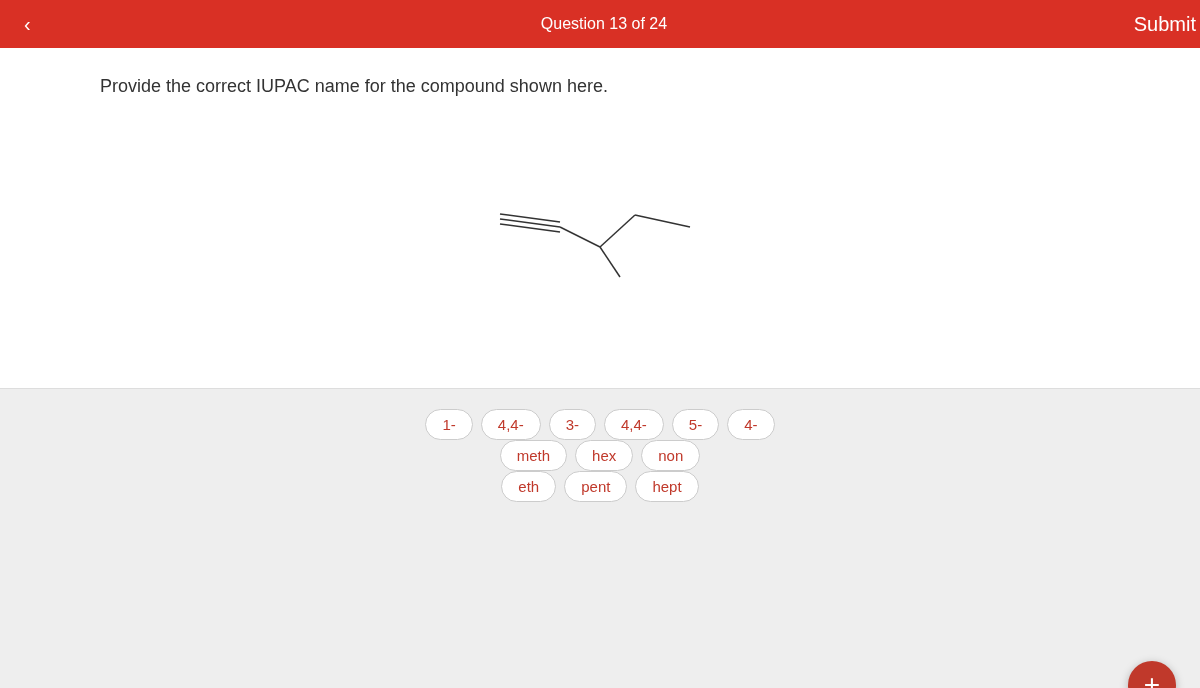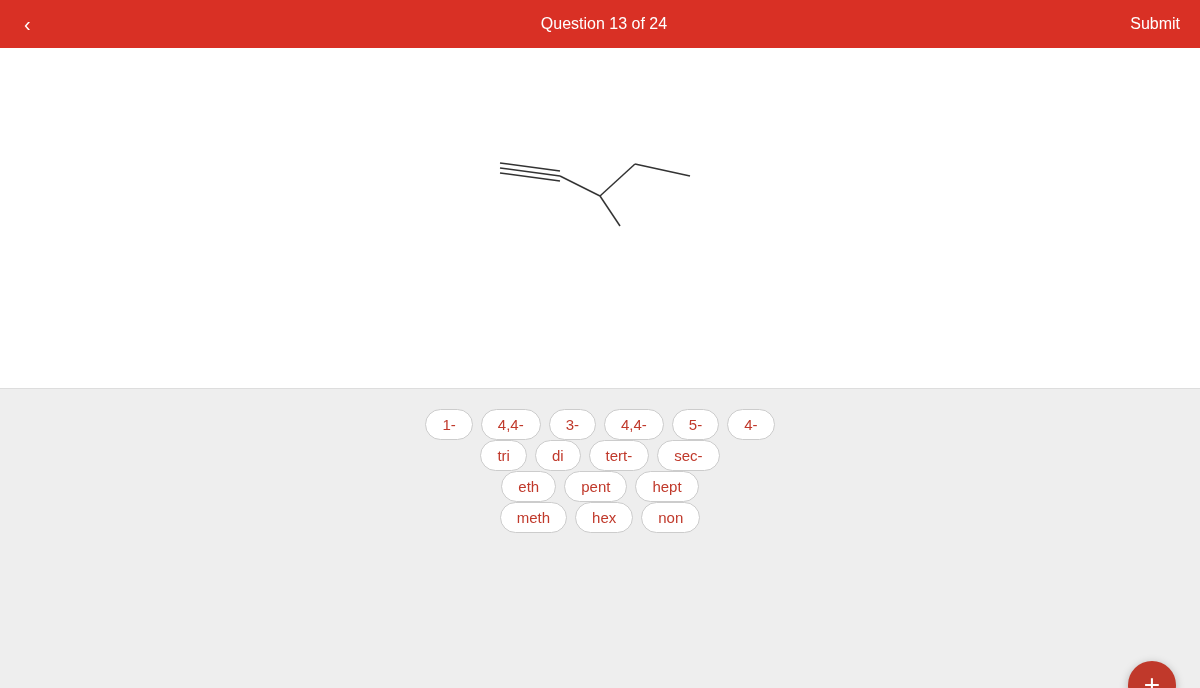--- a/index.html
+++ b/index.html
@@ -25,25 +25,25 @@
       border: none;
       padding: 4px 8px;
     }
     .header-title {
       font-size: 16px;
       font-weight: 400;
       margin-left: 8px;
     }
     .header-submit {
       position: absolute;
-      right: 20px;
+      right: 4px;
       background: none;
       border: none;
       color: white;
-      font-size: 16px;
+      font-size: 20px;
       cursor: pointer;
     }
 
     
     .question-area {
       background: white;
       padding: 28px 100px 40px;
       min-height: 340px;
     }
     .question-text {
@@ -117,20 +117,21 @@
 </head>
 <body>
 
 <div class="header">
   <button class="header-back">‹</button>
   <span class="header-title">Question 13 of 24</span>
   <button class="header-submit">Submit</button>
 </div>
 
 <div class="question-area">
+  <div class="question-text">Provide the correct IUPAC name for the compound shown here.</div>
   <div class="molecule-container">
 
     <svg width="240" height="160" viewBox="0 0 240 160">
 
       <line x1="20" y1="72" x2="80" y2="80" stroke="#333" stroke-width="1.5"></line>
       <line x1="20" y1="67" x2="80" y2="75" stroke="#333" stroke-width="1.5"></line>
       <line x1="20" y1="77" x2="80" y2="85" stroke="#333" stroke-width="1.5"></line>
 
       <line x1="80" y1="80" x2="120" y2="100" stroke="#333" stroke-width="1.5"></line>
 
@@ -150,31 +151,25 @@
   <div id="token-rows-container">
       <div class="token-row">
         <button class="token">1-</button>
         <button class="token">4,4-</button>
         <button class="token">3-</button>
         <button class="token">4,4-</button>
         <button class="token">5-</button>
         <button class="token">4-</button>
       </div>
       <div class="token-row">
-        <button class="token">tri</button>
-        <button class="token">di</button>
-        <button class="token">tert-</button>
-        <button class="token">sec-</button>
+        <button class="token">meth</button>
+        <button class="token">hex</button>
+        <button class="token">non</button>
       </div>
       <div class="token-row">
         <button class="token">eth</button>
         <button class="token">pent</button>
         <button class="token">hept</button>
-      </div>
-      <div class="token-row">
-        <button class="token">meth</button>
-        <button class="token">hex</button>
-        <button class="token">non</button>
       </div>
     </div>
 
   <button class="fab-button">+</button>
 </div>
 
 </body></html>

